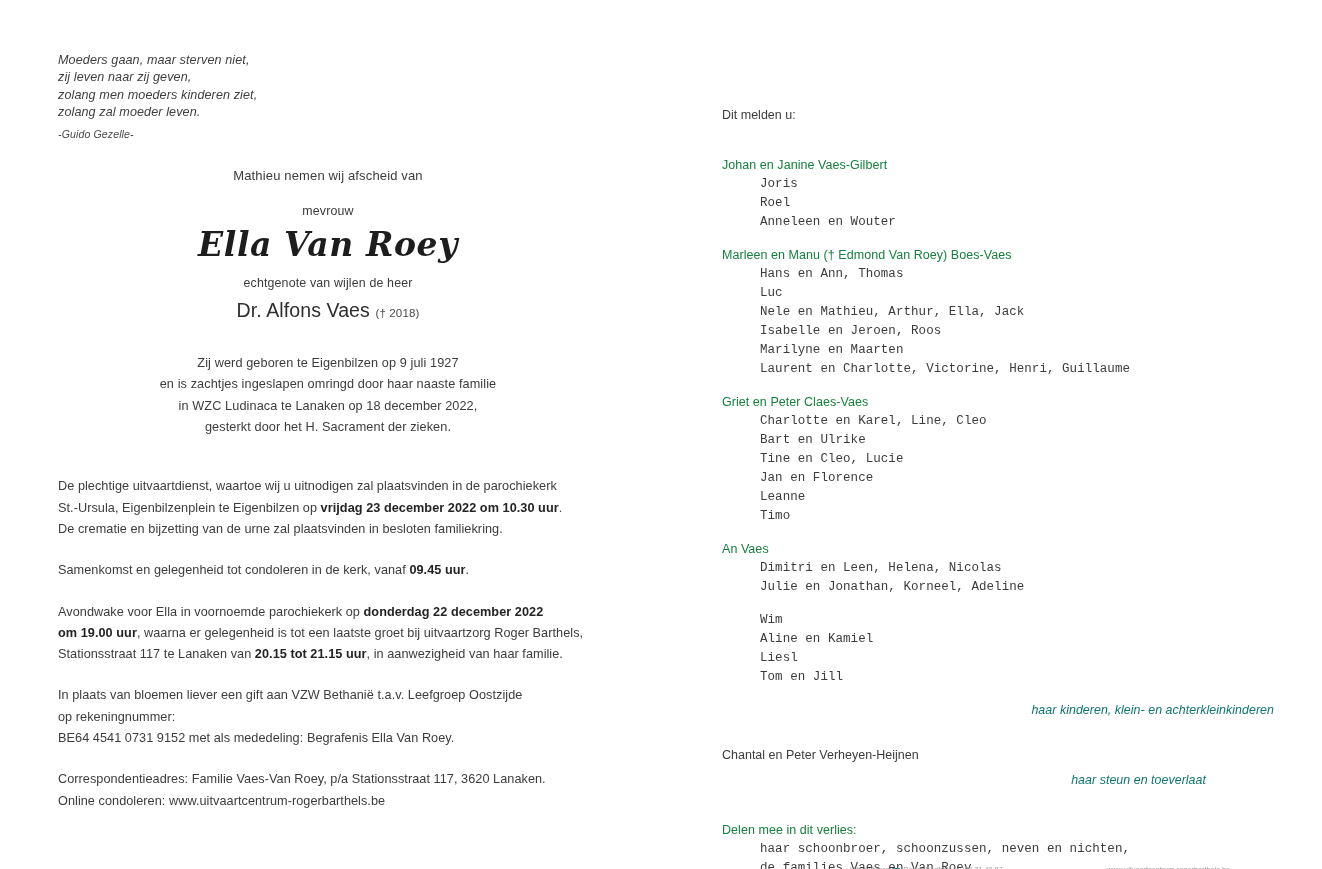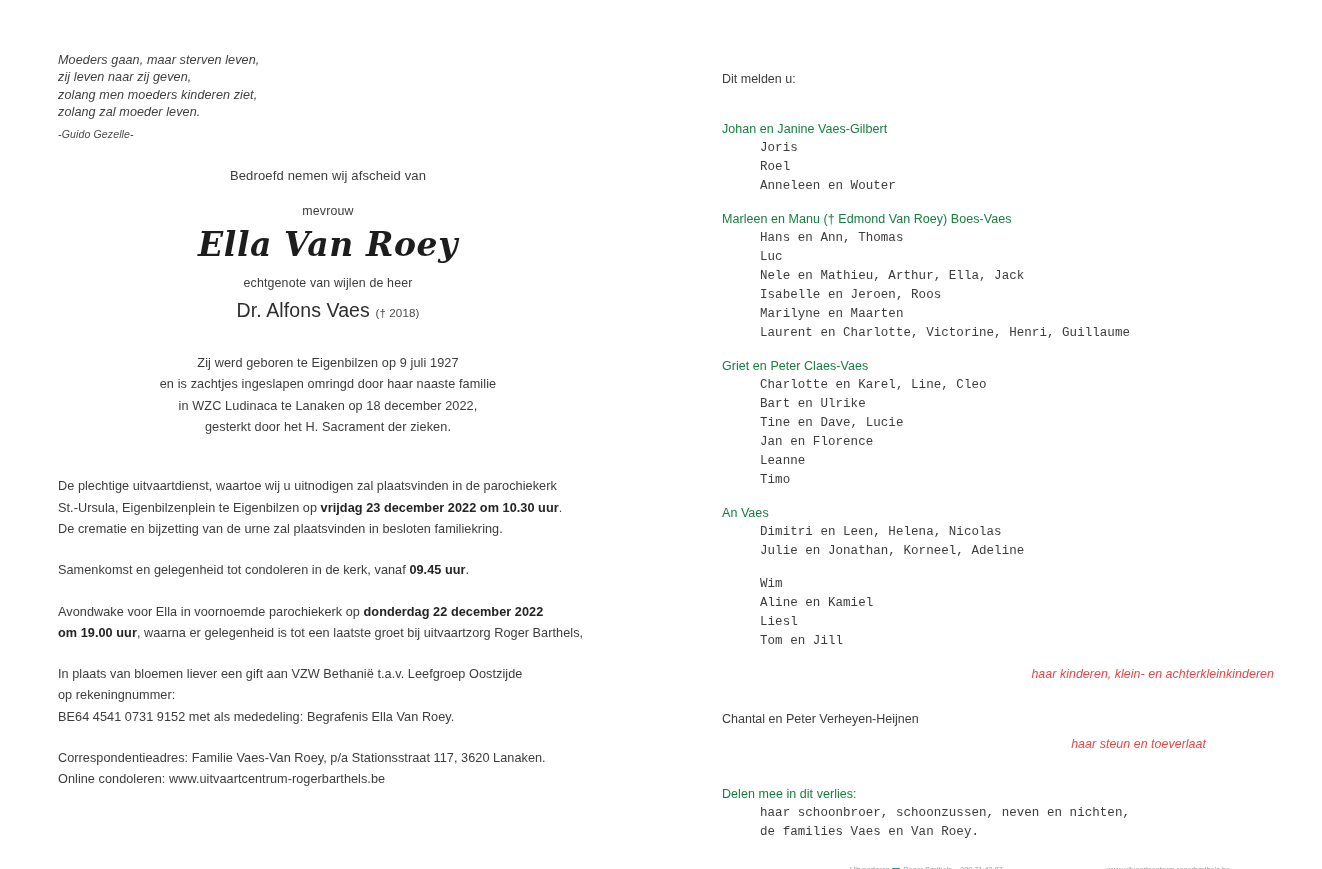--- a/index.html
+++ b/index.html
@@ -124,20 +124,21 @@
     letter-spacing: .05px;
   }
   .para + .para { margin-top: 20px; }
   .para b { font-weight: 700; color: #242424; }
 
   
   .announce-lead {
     font-size: 12.5px;
     line-height: 18px;
     color: #3c3c3c;
+    margin-top: 36px;
   }
   .family-groups { margin-top: 32px; }
   .fam-group { margin-bottom: 14px; }
   .fam-head {
     font-size: 12.5px;
     line-height: 19px;
     color: #15803d;
     letter-spacing: .05px;
   }
   .fam-child {
@@ -145,21 +146,21 @@
     line-height: 19px;
     color: #3c3c3c;
     padding-left: 38px;
     letter-spacing: .05px;
     font-family: Liberation Mono, monospace;
   }
   .attrib {
     font-style: italic;
     font-size: 12.4px;
     line-height: 19px;
-    color: #ef4444;
+    color: #0f766e;
     text-align: right;
     letter-spacing: .05px;
   }
   .attrib-1 { margin-top: 5px; padding-right: 8px; }
   .attrib-2 { margin-top: 6px; padding-right: 76px; }
   .single-name {
     font-size: 12.5px;
     line-height: 19px;
     color: #3c3c3c;
     margin-top: 26px;
@@ -206,29 +207,29 @@
   }
 </style>
 </head>
 <body>
 
 <div class="page">
 
   <div class="col-left">
 
     <div class="poem">
-      <div class="poem-line">Moeders gaan, maar sterven leven,</div>
+      <div class="poem-line">Moeders gaan, maar sterven niet,</div>
       <div class="poem-line">zij leven naar zij geven,</div>
       <div class="poem-line">zolang men moeders kinderen ziet,</div>
       <div class="poem-line">zolang zal moeder leven.</div>
       <div class="poem-author">-Guido Gezelle-</div>
     </div>
 
     <div class="name-block">
-      <div class="lead-line">Bedroefd nemen wij afscheid van</div>
+      <div class="lead-line">Mathieu nemen wij afscheid van</div>
       <div class="mevrouw">mevrouw</div>
       <div class="deceased-name">Ella Van Roey</div>
       <div class="spouse-lead">echtgenote van wijlen de heer</div>
       <div class="spouse-name"><span>Dr. Alfons Vaes</span> <span class="spouse-year">(† 2018)</span></div>
     </div>
 
     <div class="life">
       <div>Zij werd geboren te Eigenbilzen op 9 juli 1927</div>
       <div>en is zachtjes ingeslapen omringd door haar naaste familie</div>
       <div>in WZC Ludinaca te Lanaken op 18 december 2022,</div>
@@ -243,20 +244,21 @@
         <div>De crematie en bijzetting van de urne zal plaatsvinden in besloten familiekring.</div>
       </div>
 
       <div class="para">
         <div><span>Samenkomst en gelegenheid tot condoleren in de kerk, vanaf </span><b>09.45 uur</b><span>.</span></div>
       </div>
 
       <div class="para">
         <div><span>Avondwake voor Ella in voornoemde parochiekerk op </span><b>donderdag 22 december 2022</b></div>
         <div><b>om 19.00 uur</b><span>, waarna er gelegenheid is tot een laatste groet bij uitvaartzorg Roger Barthels,</span></div>
+        <div><span>Stationsstraat 117 te Lanaken van </span><b>20.15 tot 21.15 uur</b><span>, in aanwezigheid van haar familie.</span></div>
       </div>
 
       <div class="para">
         <div>In plaats van bloemen liever een gift aan VZW Bethanië t.a.v. Leefgroep Oostzijde</div>
         <div>op rekeningnummer:</div>
         <div>BE64 4541 0731 9152 met als mededeling: Begrafenis Ella Van Roey.</div>
       </div>
 
       <div class="para">
         <div>Correspondentieadres: Familie Vaes-Van Roey, p/a Stationsstraat 117, 3620 Lanaken.</div>
@@ -286,21 +288,21 @@
         <div class="fam-child">Nele en Mathieu, Arthur, Ella, Jack</div>
         <div class="fam-child">Isabelle en Jeroen, Roos</div>
         <div class="fam-child">Marilyne en Maarten</div>
         <div class="fam-child">Laurent en Charlotte, Victorine, Henri, Guillaume</div>
       </div>
 
       <div class="fam-group">
         <div class="fam-head">Griet en Peter Claes-Vaes</div>
         <div class="fam-child">Charlotte en Karel, Line, Cleo</div>
         <div class="fam-child">Bart en Ulrike</div>
-        <div class="fam-child">Tine en Dave, Lucie</div>
+        <div class="fam-child">Tine en Cleo, Lucie</div>
         <div class="fam-child">Jan en Florence</div>
         <div class="fam-child">Leanne</div>
         <div class="fam-child">Timo</div>
       </div>
 
       <div class="fam-group">
         <div class="fam-head">An Vaes</div>
         <div class="fam-child">Dimitri en Leen, Helena, Nicolas</div>
         <div class="fam-child">Julie en Jonathan, Korneel, Adeline</div>
       </div>

